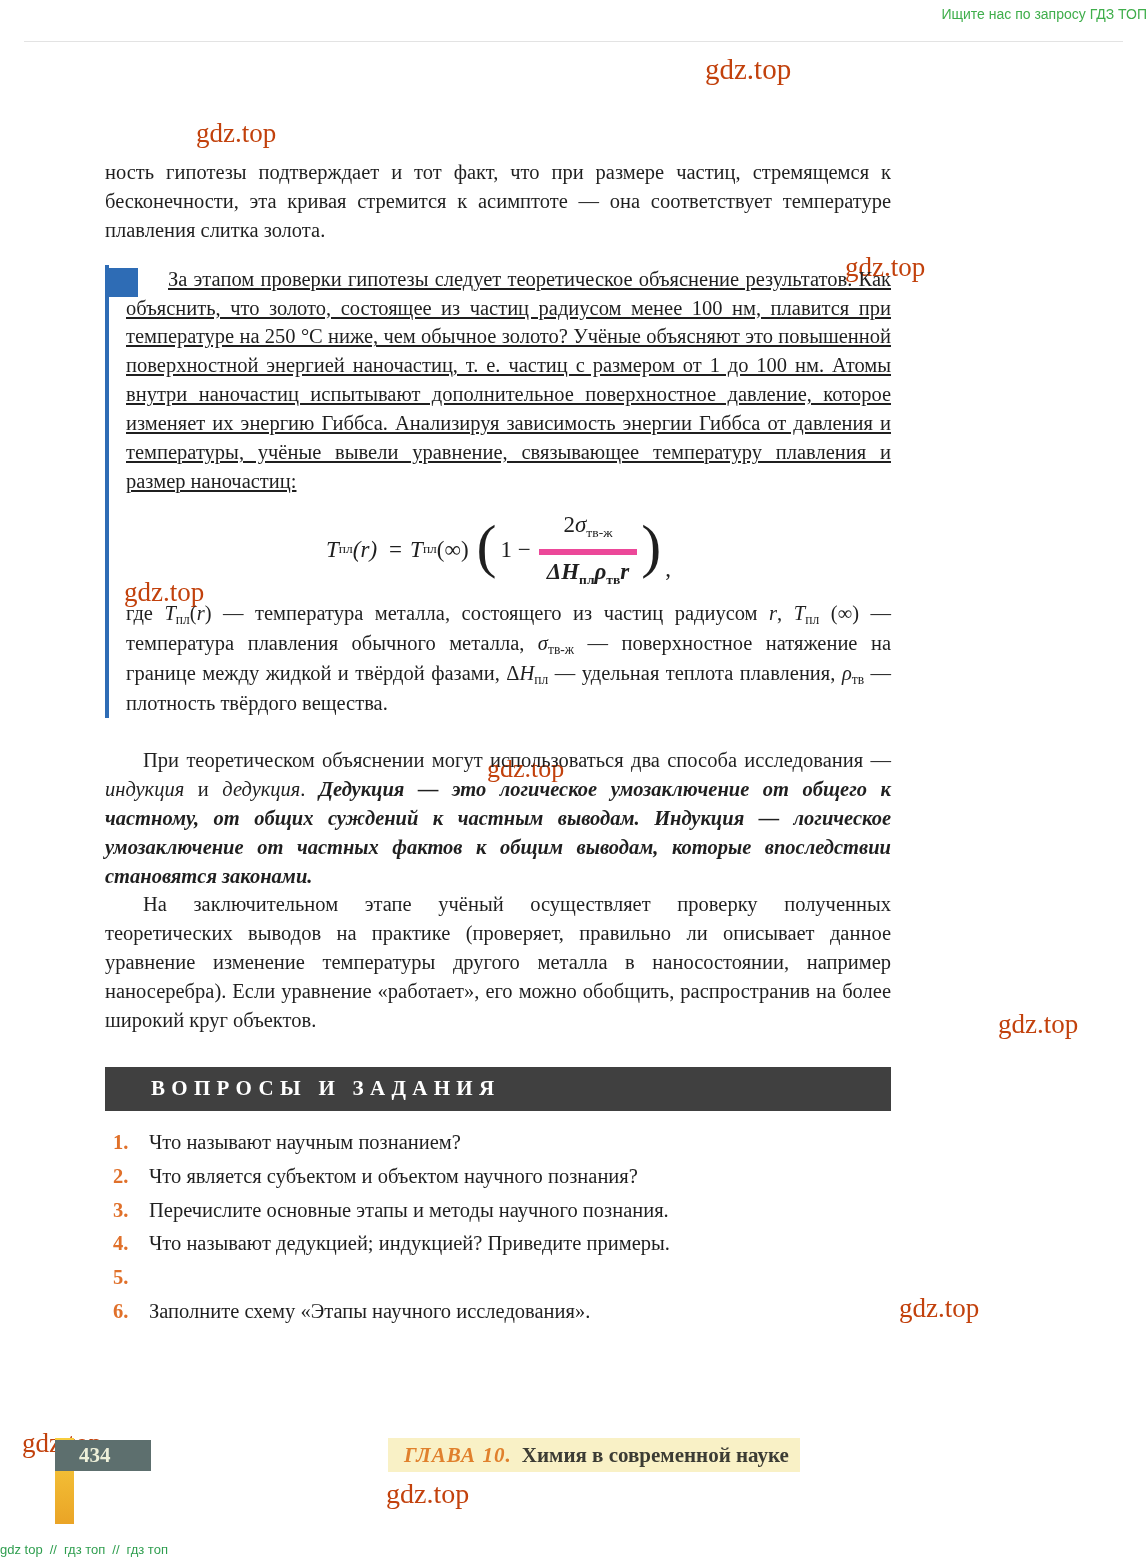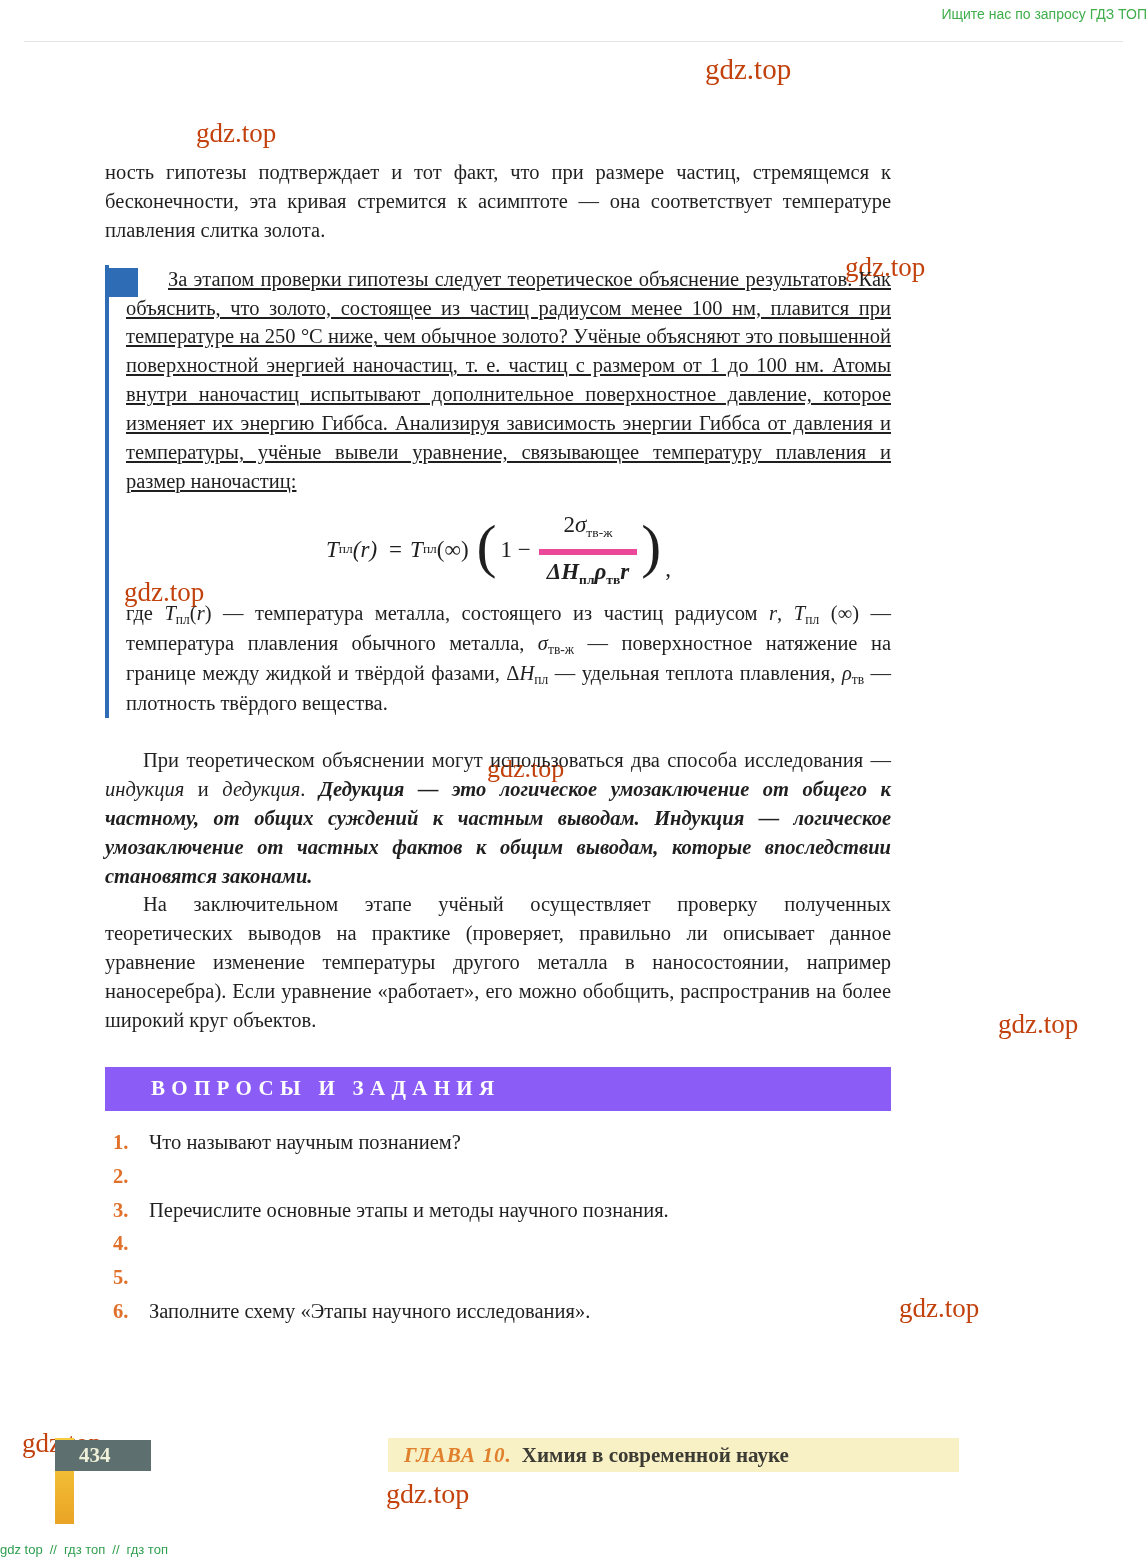--- a/index.html
+++ b/index.html
@@ -47,39 +47,39 @@
   .f-comma { align-self:flex-end; margin-bottom:6px; }
 
   .seg-i { font-style:italic; }
   .seg-bi { font-style:italic; font-weight:bold;margin-top:12px; }
   .seg-sub { font-size:0.66em; vertical-align:-0.28em; }
 
   .methods-para { margin-top:28px !important; text-indent:38px; }
   .final-para { text-indent:38px; }
 
   .q-header {
-    margin-top:32px; background:#8b5cf6; color:#ffffff;
+    margin-top:32px; background:#404040; color:#ffffff;
     font-weight:bold; font-size:21px; letter-spacing:0.30em;
     padding:7px 0 8px 46px;
   }
   .q-list { margin-top:18px; }
   .q-item { display:flex; margin-bottom:7px; line-height:1.3; text-align:left; }
   .q-num { color:#e0702a; font-weight:bold; flex:0 0 44px; padding-left:8px; box-sizing:border-box; }
 
   .yellow-strip {
     position:absolute; left:55px; top:1438px; width:19px; height:86px;
     background:linear-gradient(180deg,#f7cd3e,#eaa426);
   }
   .page-tab {
     position:absolute; left:55px; top:1440px; width:96px; height:31px;
     background:#5d6f6e; color:#eef0d9; font-weight:bold; font-size:21px;
     display:flex; align-items:center; padding-left:24px; box-sizing:border-box;
   }
   .chapter-bar {
-    position:absolute; left:388px; top:1438px; width:571px; height:34px;
+    position:absolute; left:388px; top:1438px; width:412px; height:34px;
     background:#f9f1c6; display:flex; align-items:center;
     padding-left:16px; box-sizing:border-box; font-size:21px;
   }
   .chapter-label { color:#e0802c; font-style:italic; font-weight:bold; margin-right:10px; letter-spacing:0.05em; }
   .chapter-title { color:#3c3c34; font-weight:600; }
 
   .bottom-links {
     position:absolute; bottom:8px; left:0; width:100%; text-align:left;
     font-family:"Liberation Sans", sans-serif; font-size:13px; color:#2f9e4f;
   }
@@ -140,27 +140,29 @@
 
     <div class="q-header">ВОПРОСЫ И ЗАДАНИЯ</div>
 
     <div class="q-list">
       <div class="q-item">
         <span class="q-num">1.</span>
         <span>Что называют научным познанием?</span>
       </div>
       <div class="q-item">
         <span class="q-num">2.</span>
+        <span>Что является субъектом и объектом научного познания?</span>
       </div>
       <div class="q-item">
         <span class="q-num">3.</span>
         <span>Перечислите основные этапы и методы научного познания.</span>
       </div>
       <div class="q-item">
         <span class="q-num">4.</span>
+        <span>Что называют дедукцией; индукцией? Приведите примеры.</span>
       </div>
       <div class="q-item">
         <span class="q-num">5.</span>
       </div>
       <div class="q-item">
         <span class="q-num">6.</span>
         <span>Заполните схему «Этапы научного исследования».</span>
       </div>
     </div>
 

